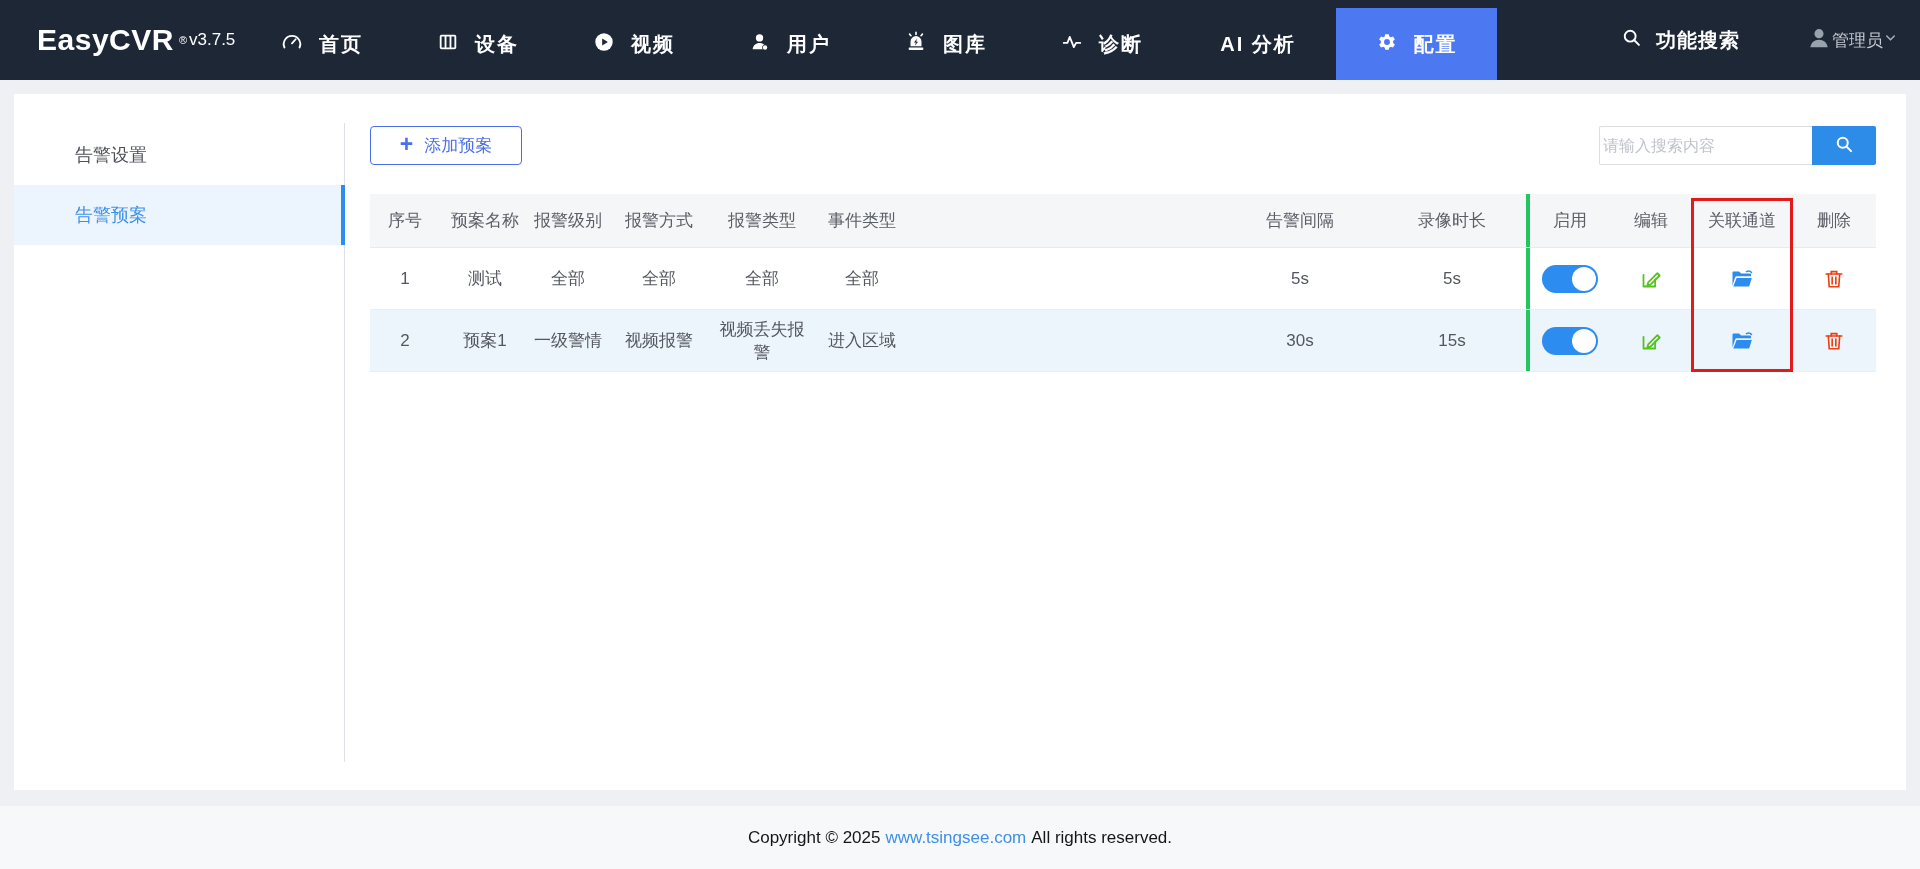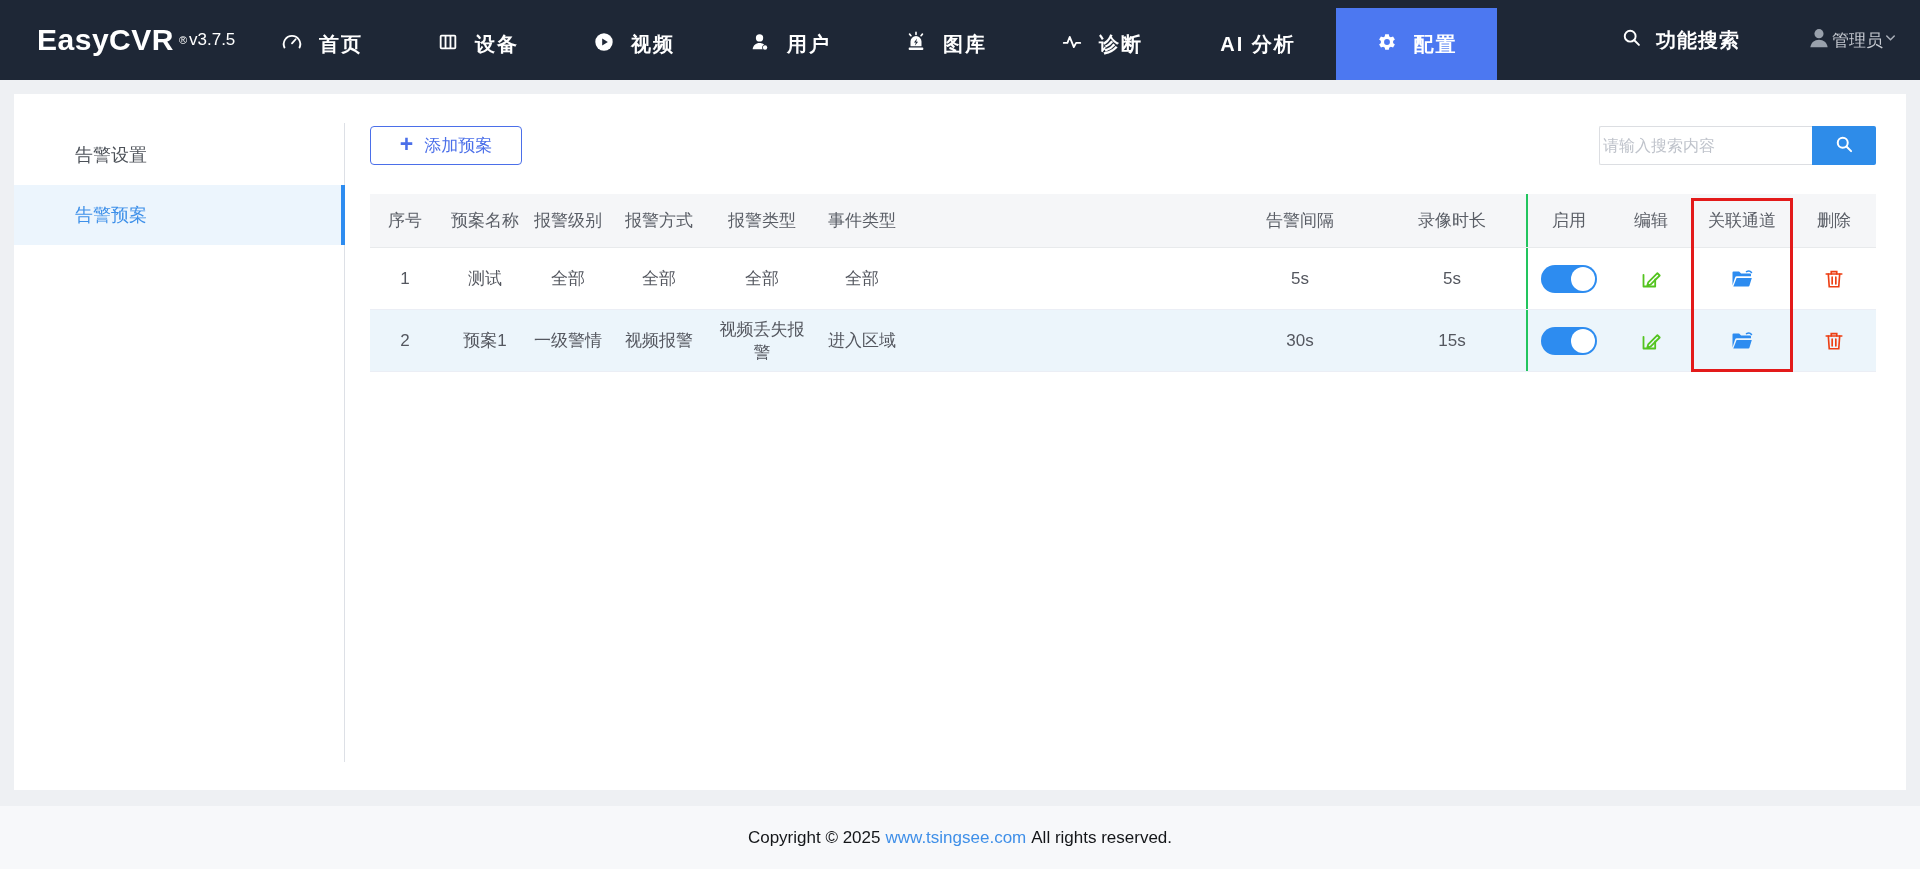--- a/index.html
+++ b/index.html
@@ -53,21 +53,21 @@
   
   .table-wrap { position:relative; width:1506px; }
   .t-row { display:grid;
     grid-template-columns:70px 90px 76px 106px 100px 100px 328px 120px 32px 120px 14px 84px 82px 100px 84px;
     align-items:center; }
   .t-head { background:#f5f6f8; height:54px; color:#5a5e66; border-bottom:1px solid #e8eaec; }
   .t-data { height:62px; border-bottom:1px solid #ebeef5; color:#54575f; }
   .t-data.striped { background:#ecf5fb; }
   .cell { text-align:center; font-size:17px; height:100%; display:flex; align-items:center;
     justify-content:center; }
-  .t-row .cell:nth-child(12) { border-left:2px solid #22c55e; }
+  .t-row .cell:nth-child(12) { border-left:4px solid #22c55e; }
   .icon-btn { cursor:pointer; display:flex; align-items:center; justify-content:center; width:100%; height:100%; }
 
   .toggle { width:56px; height:28px; border-radius:15px; background:#2d8cf0; position:relative;
     cursor:pointer; }
   .toggle::after { content:''; position:absolute; top:2px; right:2px; width:24px; height:24px;
     border-radius:50%; background:#fff; }
 
   .red-box { position:absolute; left:1321px; top:4px; width:102px; height:174px;
     border:3px solid #e31a1a; pointer-events:none; }
 

